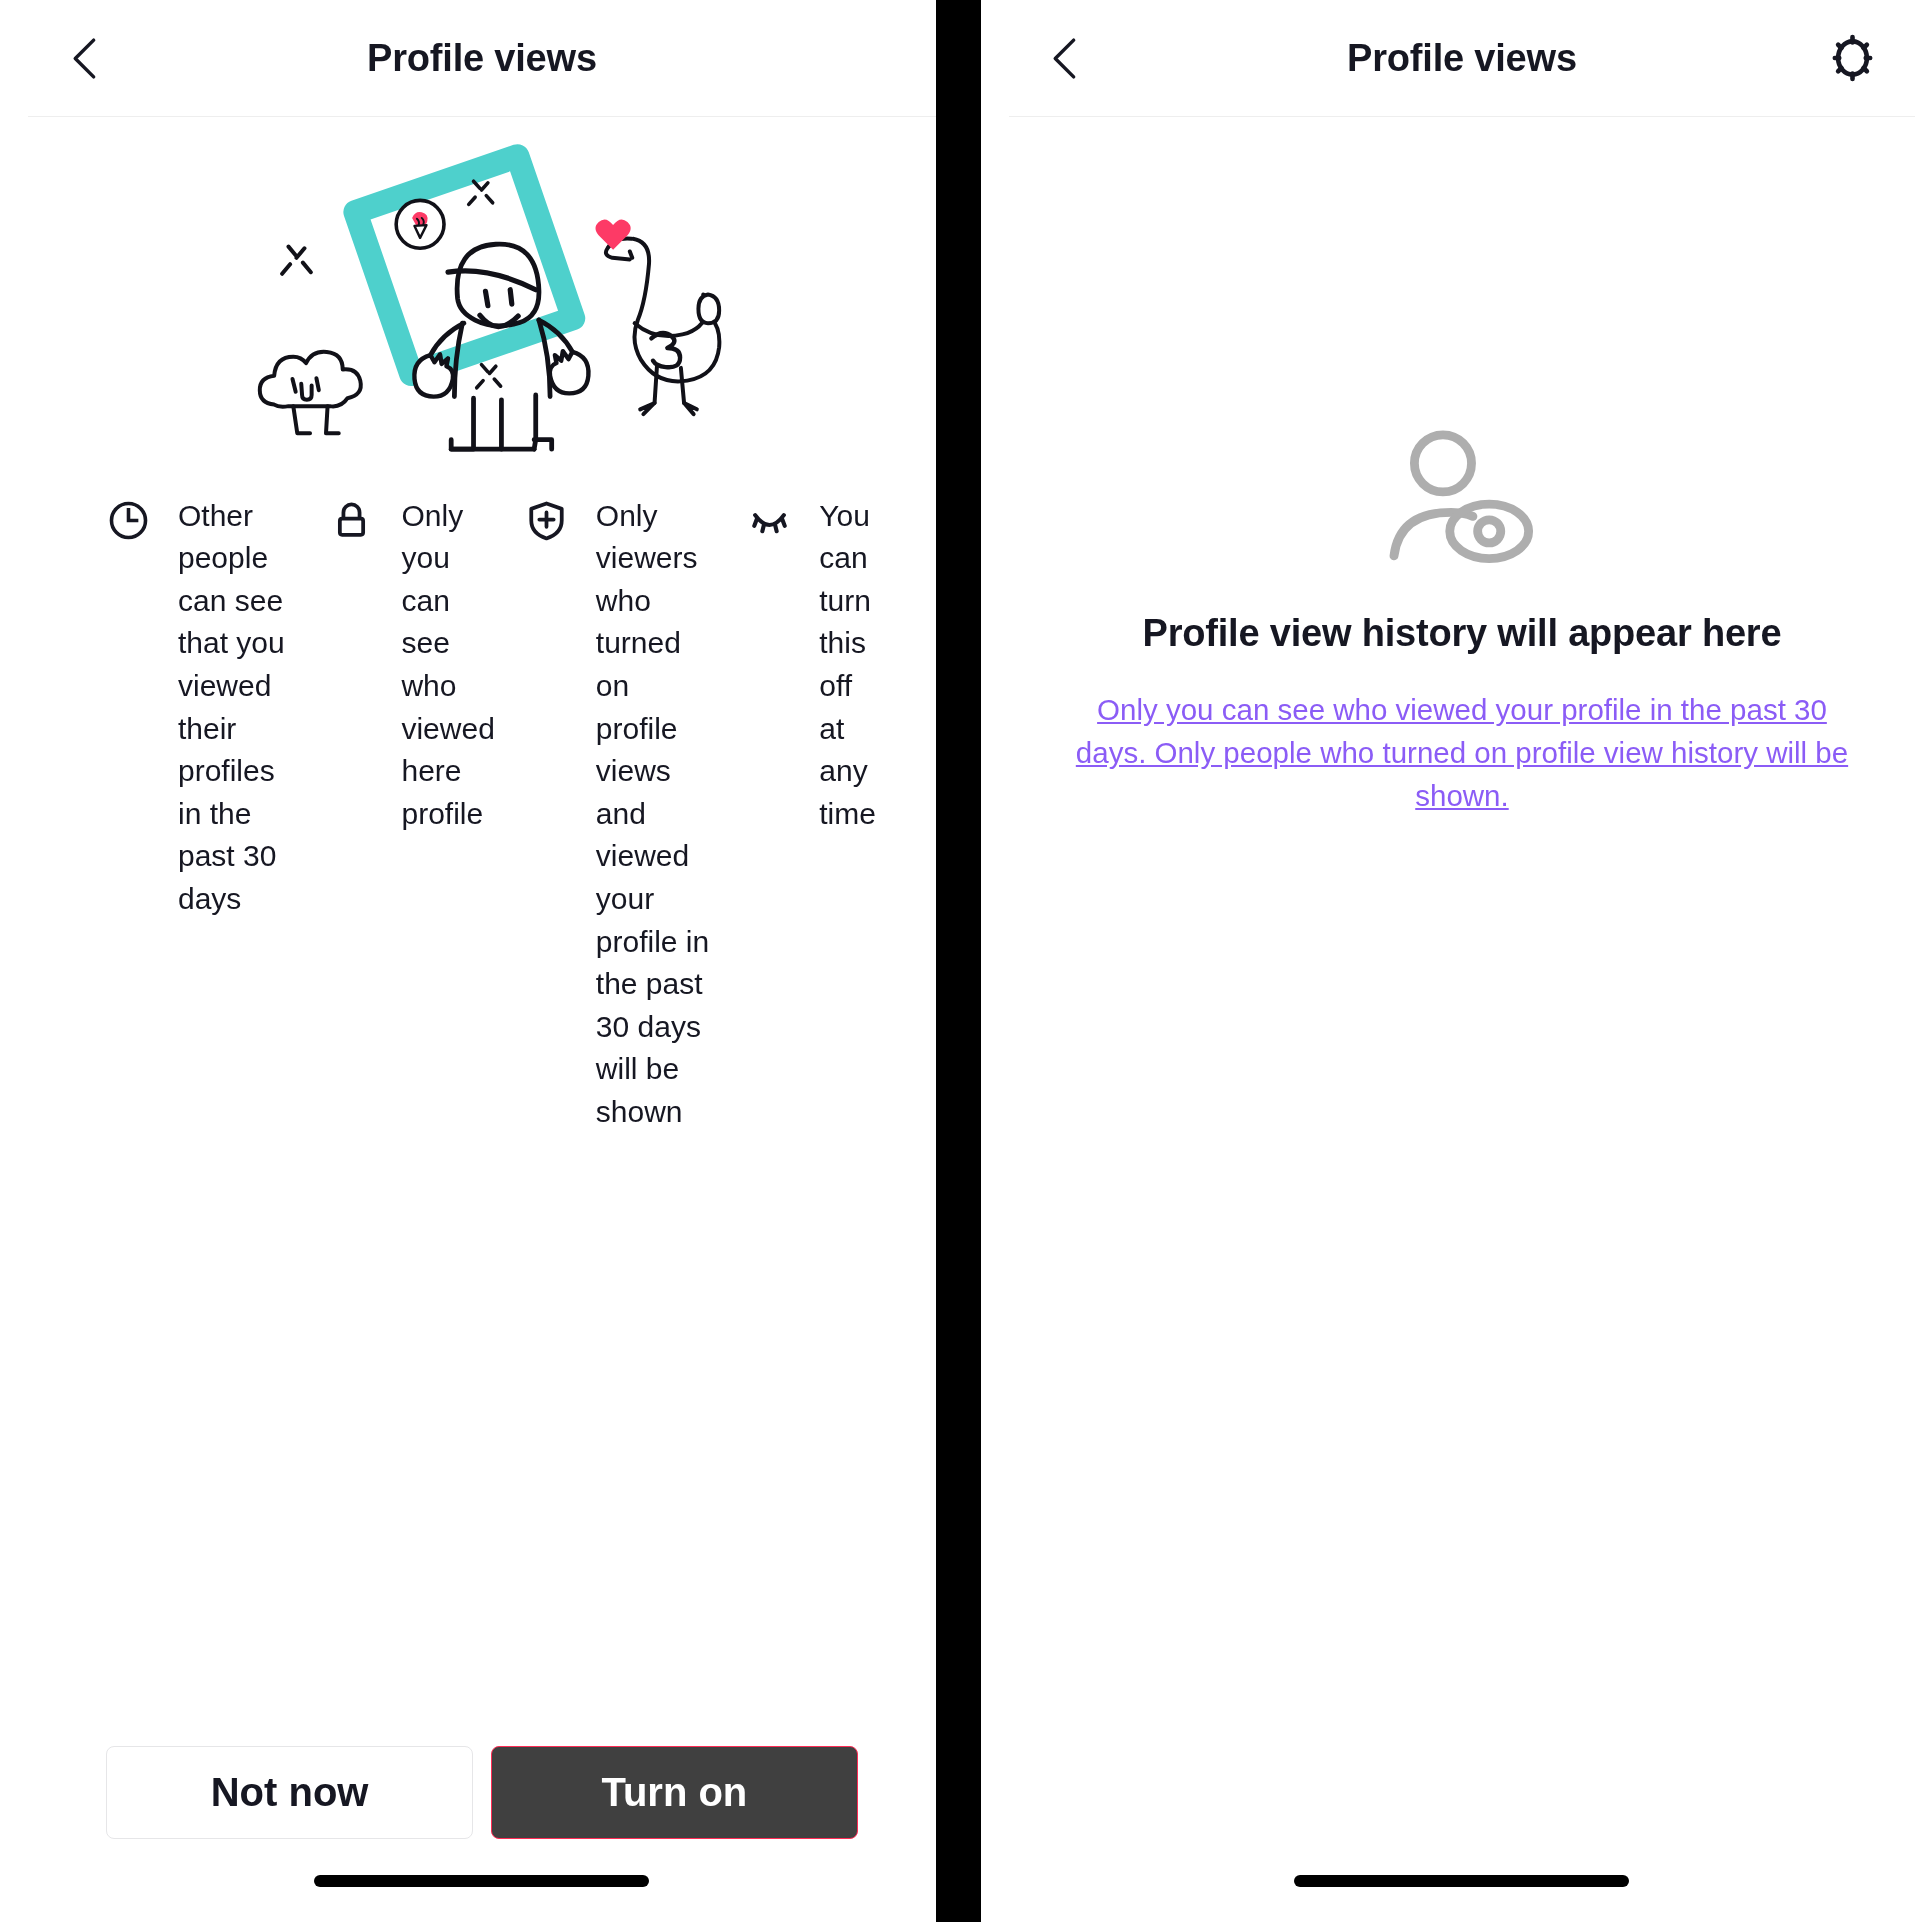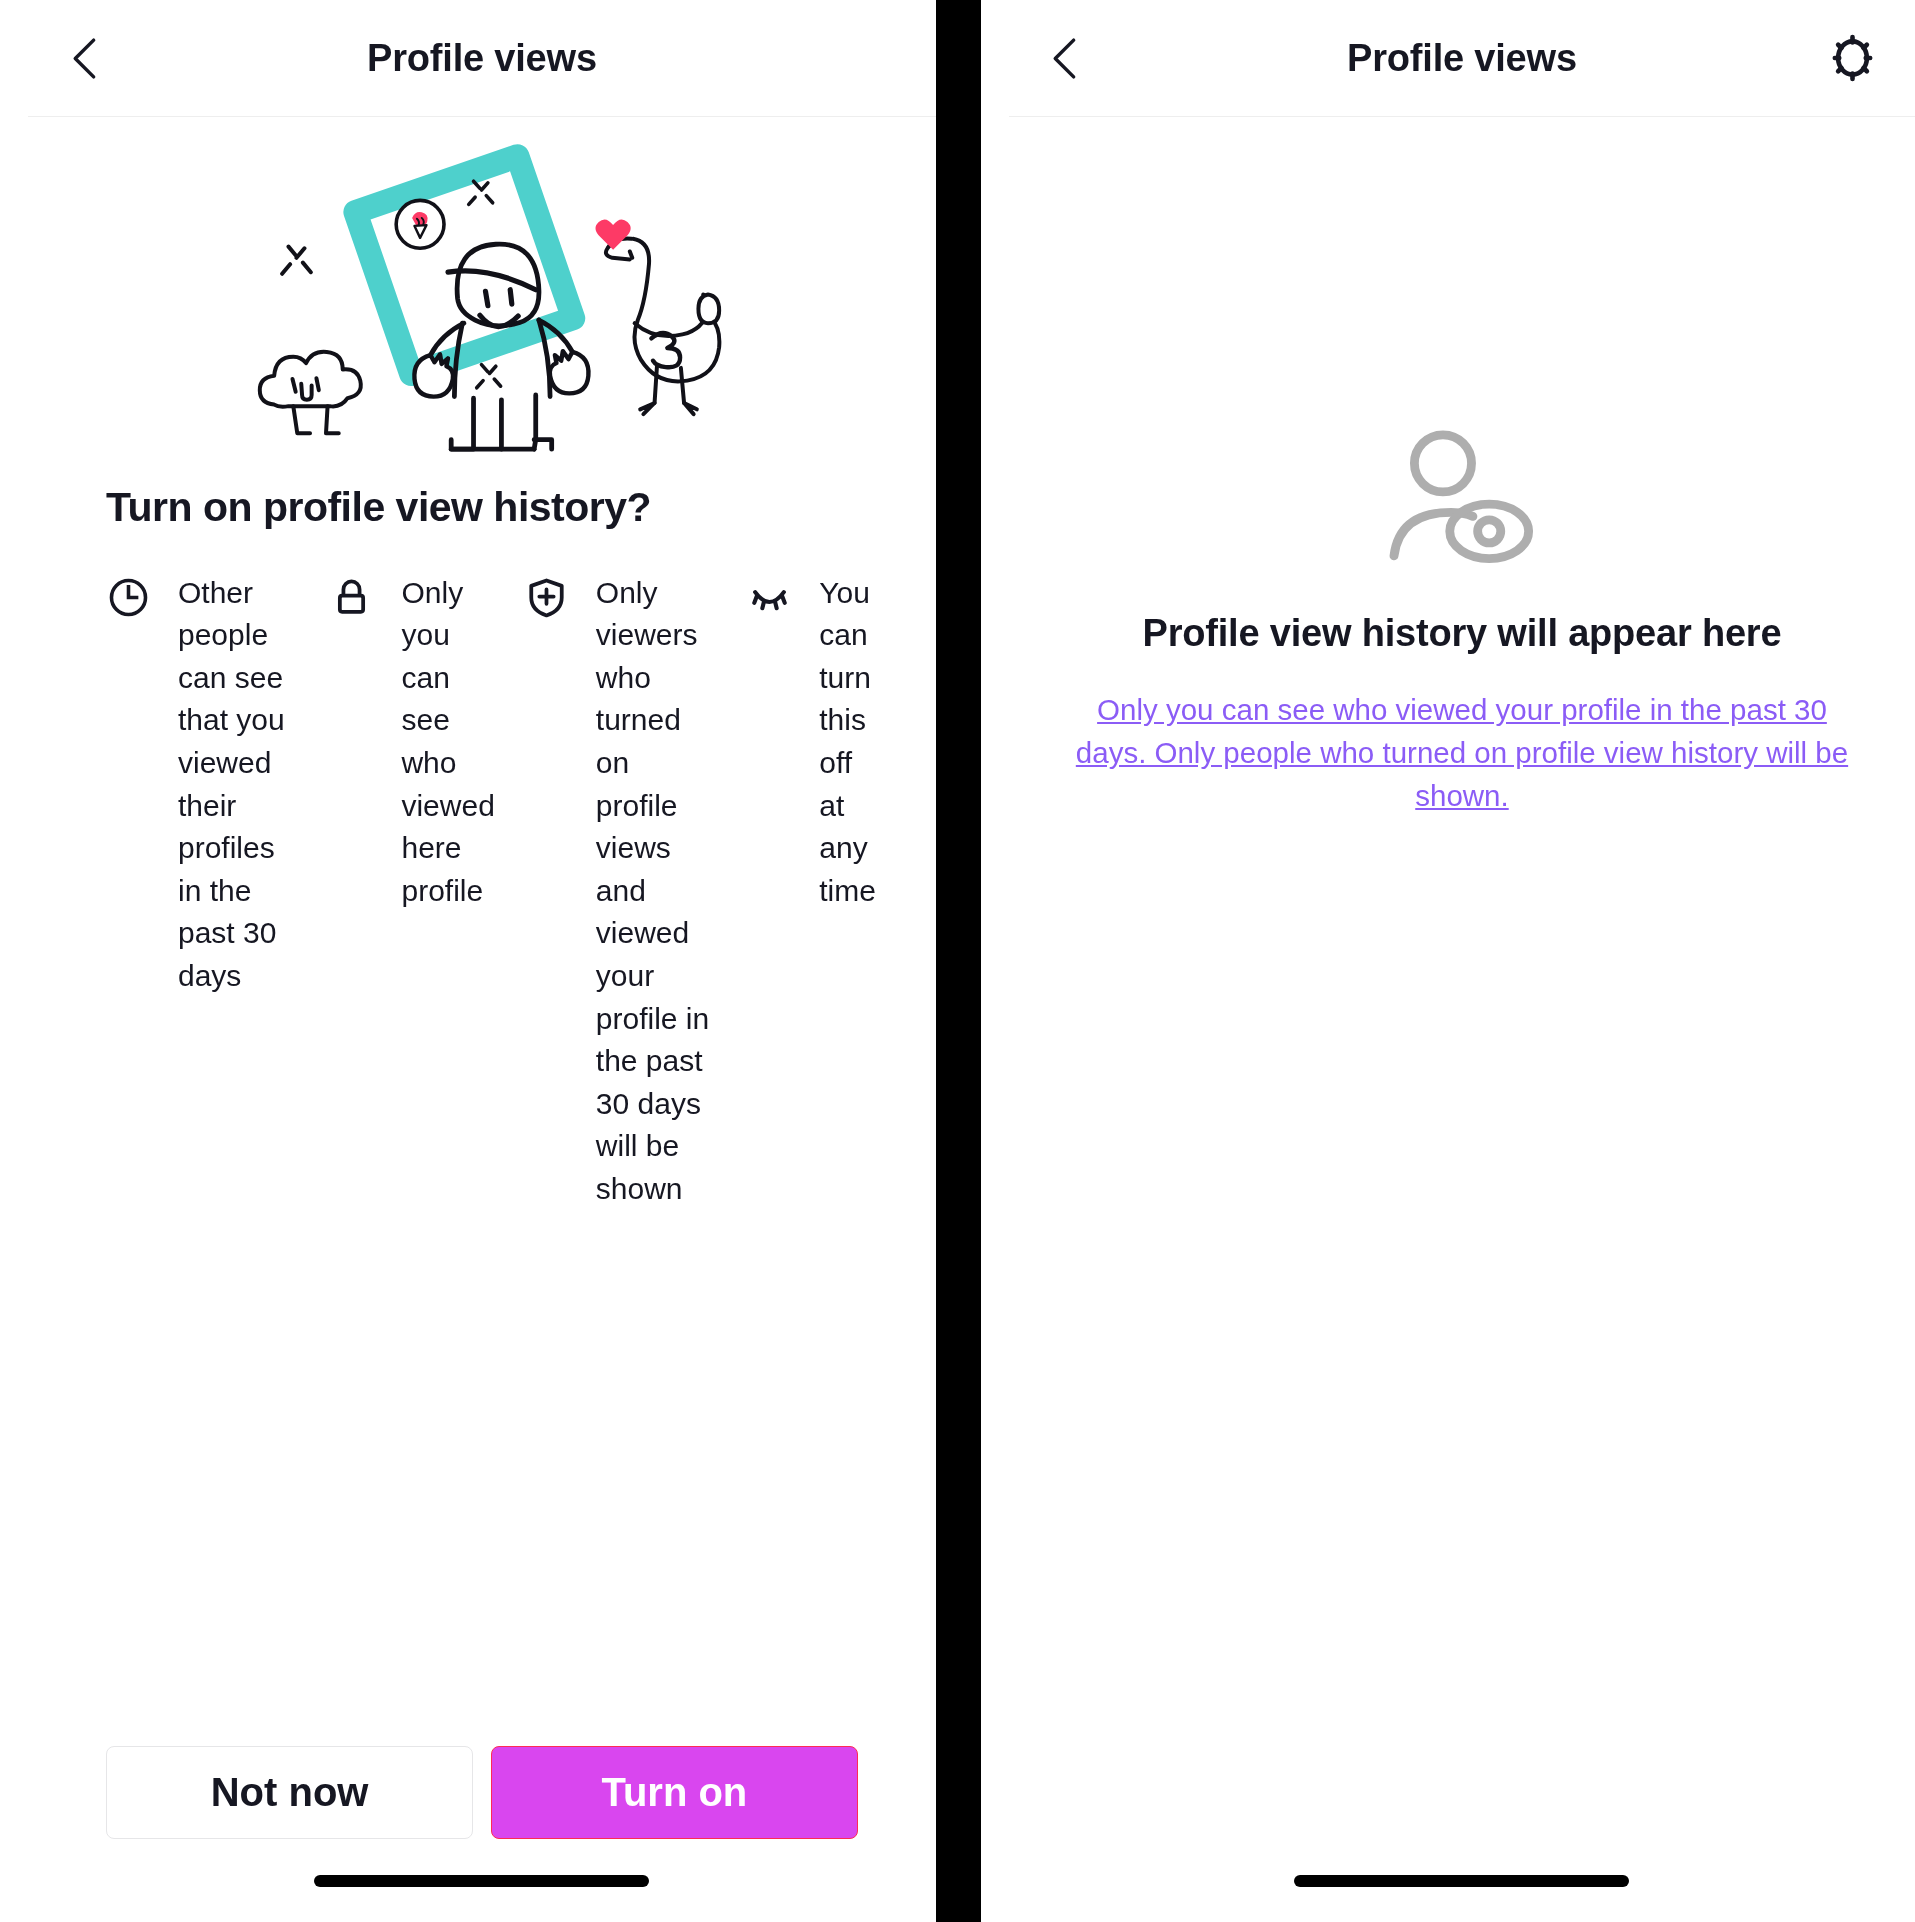--- a/index.html
+++ b/index.html
@@ -128,21 +128,21 @@
     font-weight: bold;
     cursor: pointer;
     user-select: none;
   }
   .btn-secondary {
     background: #ffffff;
     border: 1.6px solid #e6e6e8;
     color: #161722;
   }
   .btn-primary {
-    background: #d946ef;
+    background: #404040;
     border: 1.6px solid #fe2c55;
     color: #ffffff;
   }
 
   .home-zone {
     height: 84px;
     flex: 0 0 84px;
     display: flex;
     align-items: center;
     justify-content: center;
@@ -269,21 +269,20 @@
             <g stroke="#111118" stroke-width="4.5">
               <path d="M310 58 l8 9 M326 76 l8 9 M328 60 l-8 9 M312 78 l-8 9"></path>
             </g>
             <g stroke="#111118" stroke-width="4.5">
               <path d="M320 288 l8 9 M336 306 l8 9 M338 290 l-8 9 M322 308 l-8 9"></path>
             </g>
           </g>
         </svg>
       </div>
 
-      <div class="headline">Turn on profile view history?</div>
 
       <div class="bullets">
 
         <div class="bullet">
           <span class="bullet-icon">
             <svg viewBox="0 0 48 48" width="43" height="43">
               <circle cx="24" cy="24" r="19" fill="none" stroke="#161722" stroke-width="4"></circle>
               <path d="M24 12 L24 24 L33 24" fill="none" stroke="#161722" stroke-width="4" stroke-linecap="square"></path>
             </svg>
           </span>

